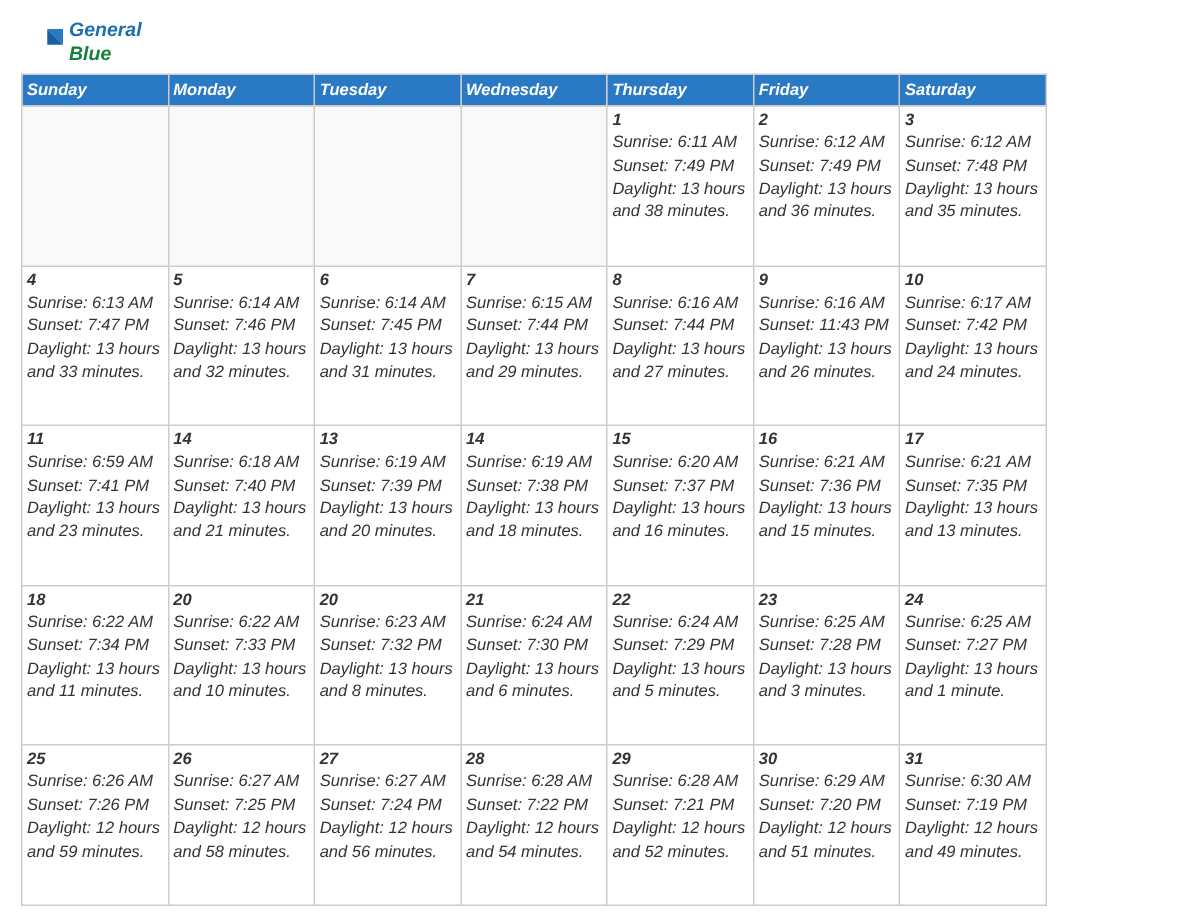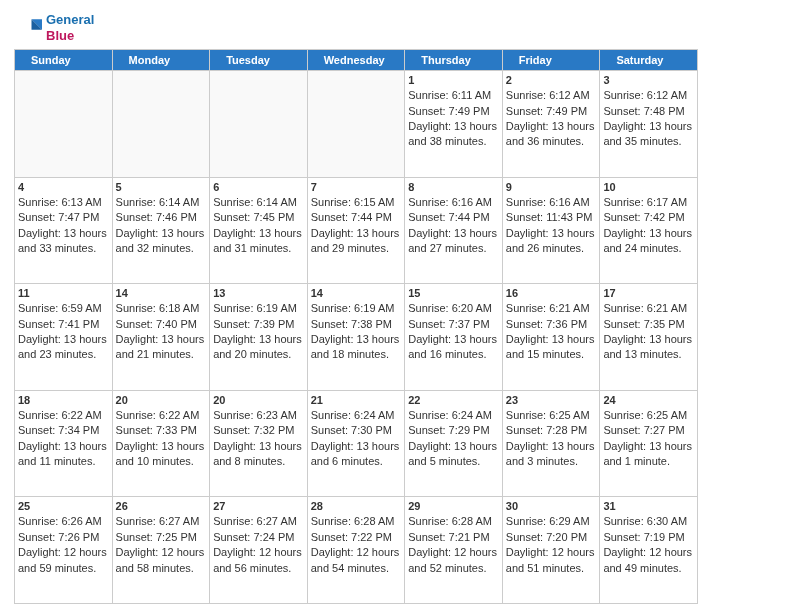--- a/index.html
+++ b/index.html
@@ -9,20 +9,21 @@
       width: 792px;
       height: 612px;
       overflow: hidden;
     }
     .page {
       width: 712px;
       height: 612px;
       padding: 12px 14px 8px 14px;
       display: flex;
       flex-direction: column;
+      font-style: italic;
     }
     .header {
       display: flex;
       justify-content: space-between;
       align-items: flex-start;
       margin-bottom: 6px;
     }
     .logo {
       display: flex;
       align-items: center;
@@ -59,21 +60,21 @@
       border: 1px solid #ccc;
       border-collapse: collapse;
       width: 100%;
       table-layout: fixed;
     }
     .calendar th {
       background-color: #2979c5;
       color: #fff;
       font-size: 11px;
       font-weight: bold;
-      padding: 4px 16px;
+      padding: 4px 3px;
       text-align: left;
       border: 1px solid #ccc;
     }
     .calendar td {
       border: 1px solid #ccc;
       vertical-align: top;
       padding: 3px 3px;
       font-size: 8.5px;
       color: #333;
       background: #fff;
@@ -100,21 +101,21 @@
 <div class="page">
   <div class="header">
     <div class="logo">
       <svg class="logo-icon" viewBox="0 0 32 32" xmlns="http://www.w3.org/2000/svg">
         <rect x="0" y="0" width="32" height="32" fill="white"></rect>
         <polygon points="20,6 32,6 32,18" fill="#2979c5"></polygon>
         <polygon points="20,6 32,18 20,18" fill="#1a5fa0"></polygon>
       </svg>
       <div class="logo-text">
         <div><span>General</span></div>
-        <div><span style="color:#be185d;">Blue</span></div>
+        <div><span style="color:#15803d;">Blue</span></div>
       </div>
     </div>
     <div class="title-block">
       <div class="month-title"></div>
       <div class="location"></div>
     </div>
   </div>
 
   <table class="calendar" id="cal-table">
     <thead id="cal-head">

